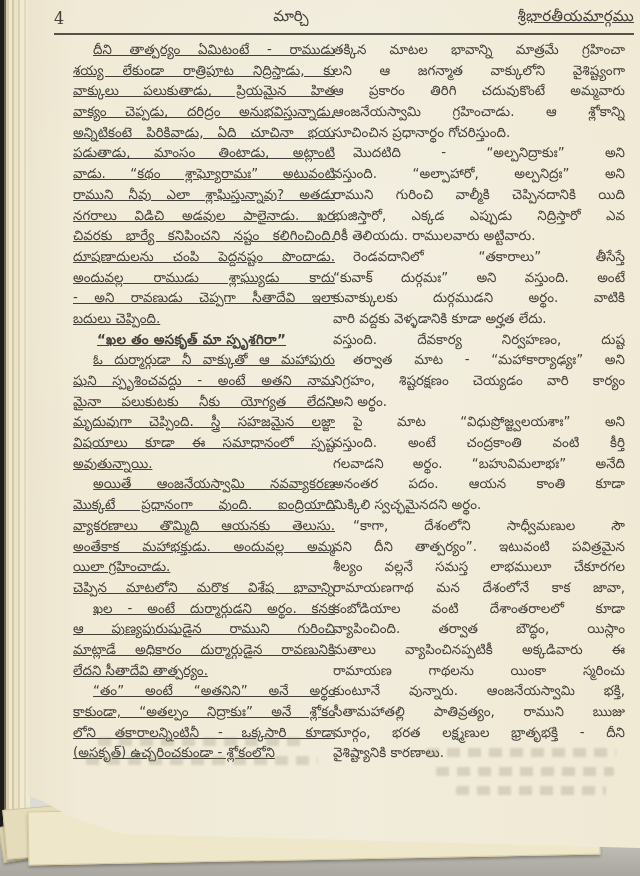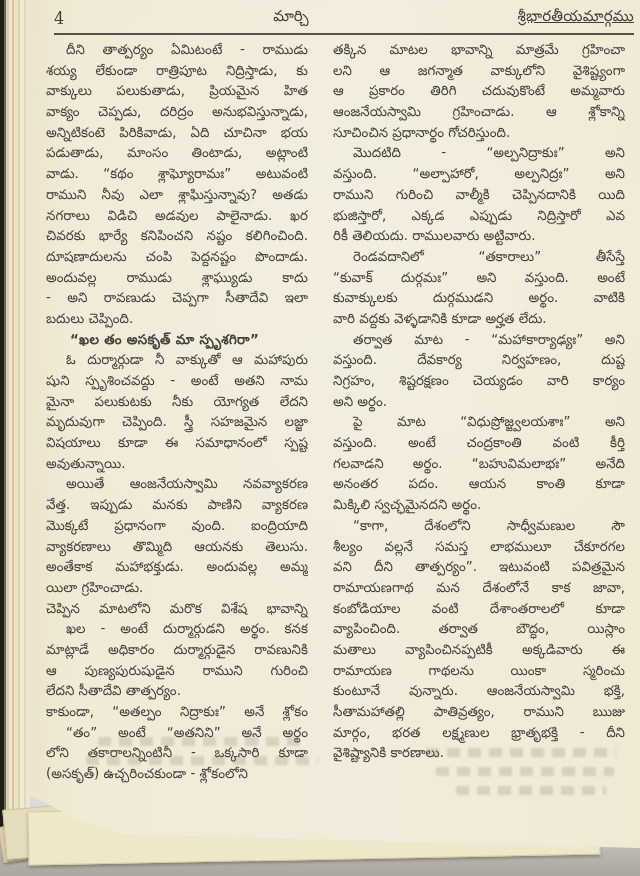--- a/index.html
+++ b/index.html
@@ -40,21 +40,21 @@
       linear-gradient(90deg,#ece4cd 0%,#f0ead6 8%,#f1ecdb 55%,#f0e9d4 100%);
     clip-path:polygon(0 0,100% 0,100% 96.8%,15.5% 95.2%,7.4% 93.4%,2.3% 91.4%,0 90.8%);
     color:var(--ink,#43403a);
   }
   .header{position:absolute;left:26px;top:7px;width:580px;display:flex;
     align-items:flex-end;justify-content:space-between;
     border-bottom:2px solid #56524a;padding-bottom:5px;font-size:15px;}
   .header .pgnum{font-size:16px;font-family:"DejaVu Serif","Liberation Serif",serif;}
   .header .mag{letter-spacing:.2px;text-decoration:underline;}
   .col{position:absolute;top:40px;}
-  .col-left{left:18px;width:262px;}
+  .col-left{left:45px;width:262px;text-decoration:underline;}
   .col-right{left:305px;width:292px;}
   .line{height:20.7px;line-height:20.7px;font-size:13.4px;overflow:hidden;
     text-align:justify;text-align-last:justify;word-break:keep-all;}
   .line.i{text-indent:20px;}
   .line.e{text-align-last:left;}
   .line.q{font-weight:bold;text-align-last:left;padding-left:24px;letter-spacing:.3px;}
   
   .bleed{position:absolute;height:9px;border-radius:2px;filter:blur(1px);opacity:.55;
     background:repeating-linear-gradient(90deg,rgba(138,130,106,.45) 0 13px,rgba(138,130,106,0) 13px 21px);}
   .b1{left:70px;top:737px;width:210px;}
@@ -96,62 +96,61 @@
         <div class="line">- అని రావణుడు చెప్పగా సీతాదేవి ఇలా</div>
         <div class="line e">బదులు చెప్పింది.</div>
         <div class="line q">“ఖల తం అసకృత్ మా స్పృశగిరా”</div>
         <div class="line i">ఓ దుర్మార్గుడా నీ వాక్కుతో ఆ మహాపురు</div>
         <div class="line">షుని స్పృశించవద్దు - అంటే అతని నామ</div>
         <div class="line">మైనా పలుకుటకు నీకు యోగ్యత లేదని</div>
         <div class="line">మృదువుగా చెప్పింది. స్త్రీ సహజమైన లజ్జా</div>
         <div class="line">విషయాలు కూడా ఈ సమాధానంలో స్పష్ట</div>
         <div class="line e">అవుతున్నాయి.</div>
         <div class="line i">అయితే ఆంజనేయస్వామి నవవ్యాకరణ</div>
-        <div class="line">వేత్త. ఇప్పుడు మనకు పాణిని వ్యాకరణ</div>
         <div class="line">మొక్కటే ప్రధానంగా వుంది. ఐంద్రియాది</div>
         <div class="line">వ్యాకరణాలు తొమ్మిది ఆయనకు తెలుసు.</div>
         <div class="line">అంతేకాక మహాభక్తుడు. అందువల్ల అమ్మ</div>
         <div class="line e">యిలా గ్రహించాడు.</div>
         <div class="line">చెప్పిన మాటలోని మరొక విశేష భావాన్ని</div>
         <div class="line i">ఖల - అంటే దుర్మార్గుడని అర్థం. కనక</div>
+        <div class="line">ఆ పుణ్యపురుషుడైన రాముని గురించి</div>
         <div class="line">మాట్లాడే అధికారం దుర్మార్గుడైన రావణునికి</div>
-        <div class="line">ఆ పుణ్యపురుషుడైన రాముని గురించి</div>
         <div class="line e">లేదని సీతాదేవి తాత్పర్యం.</div>
+        <div class="line i">“తం” అంటే “అతనిని” అనే అర్థం</div>
         <div class="line">కాకుండా, “అతల్పం నిద్రాకుః” అనే శ్లోకం</div>
-        <div class="line i">“తం” అంటే “అతనిని” అనే అర్థం</div>
         <div class="line">లోని తకారాలన్నింటినీ - ఒక్కసారి కూడా</div>
         <div class="line e">(అసకృత్) ఉచ్చరించకుండా - శ్లోకంలోని</div>
       </div>
     <div class="col col-right">
         <div class="line">తక్కిన మాటల భావాన్ని మాత్రమే గ్రహించా</div>
         <div class="line">లని ఆ జగన్మాత వాక్కులోని వైశిష్ట్యంగా</div>
         <div class="line">ఆ ప్రకారం తిరిగి చదువుకొంటే అమ్మవారు</div>
         <div class="line">ఆంజనేయస్వామి గ్రహించాడు. ఆ శ్లోకాన్ని</div>
         <div class="line e">సూచించిన ప్రధానార్థం గోచరిస్తుంది.</div>
         <div class="line i">మొదటిది - “అల్పనిద్రాకుః” అని</div>
         <div class="line">వస్తుంది. “అల్పాహారో, అల్పనిద్రః” అని</div>
         <div class="line">రాముని గురించి వాల్మీకి చెప్పినదానికి యిది</div>
         <div class="line">భుజిస్తారో, ఎక్కడ ఎప్పుడు నిద్రిస్తారో ఎవ</div>
         <div class="line e">రికీ తెలియదు. రాములవారు అట్టివారు.</div>
         <div class="line i">రెండవదానిలో “తకారాలు” తీసేస్తే</div>
         <div class="line">“కువాక్ దుర్గమః” అని వస్తుంది. అంటే</div>
         <div class="line">కువాక్కులకు దుర్గముడని అర్థం. వాటికి</div>
         <div class="line e">వారి వద్దకు వెళ్ళడానికి కూడా అర్హత లేదు.</div>
+        <div class="line">వస్తుంది. దేవకార్య నిర్వహణం, దుష్ట</div>
         <div class="line i">తర్వాత మాట - “మహాకార్యాఢ్యః” అని</div>
-        <div class="line">వస్తుంది. దేవకార్య నిర్వహణం, దుష్ట</div>
         <div class="line">నిగ్రహం, శిష్టరక్షణం చెయ్యడం వారి కార్యం</div>
         <div class="line e">అని అర్థం.</div>
         <div class="line i">పై మాట “విధుప్రోజ్జ్వలయశాః” అని</div>
         <div class="line">వస్తుంది. అంటే చంద్రకాంతి వంటి కీర్తి</div>
         <div class="line">గలవాడని అర్థం. “బహువిమలాభః” అనేది</div>
         <div class="line">అనంతర పదం. ఆయన కాంతి కూడా</div>
         <div class="line e">మిక్కిలి స్వచ్ఛమైనదని అర్థం.</div>
         <div class="line i">“కాగా, దేశంలోని సాధ్వీమణుల సౌ</div>
+        <div class="line">వని దీని తాత్పర్యం”. ఇటువంటి పవిత్రమైన</div>
         <div class="line">శీల్యం వల్లనే సమస్త లాభములూ చేకూరగల</div>
-        <div class="line">వని దీని తాత్పర్యం”. ఇటువంటి పవిత్రమైన</div>
         <div class="line">రామాయణగాథ మన దేశంలోనే కాక జావా,</div>
         <div class="line">కంబోడియాల వంటి దేశాంతరాలలో కూడా</div>
         <div class="line">వ్యాపించింది. తర్వాత బౌద్ధం, యిస్లాం</div>
         <div class="line">మతాలు వ్యాపించినప్పటికీ అక్కడివారు ఈ</div>
         <div class="line">రామాయణ గాథలను యింకా స్మరించు</div>
         <div class="line">కుంటూనే వున్నారు. ఆంజనేయస్వామి భక్తి,</div>
         <div class="line">సీతామహాతల్లి పాతివ్రత్యం, రాముని ఋజు</div>
         <div class="line">మార్గం, భరత లక్ష్మణుల భ్రాతృభక్తి - దీని</div>
         <div class="line e">వైశిష్ట్యానికి కారణాలు.</div>
       </div>

